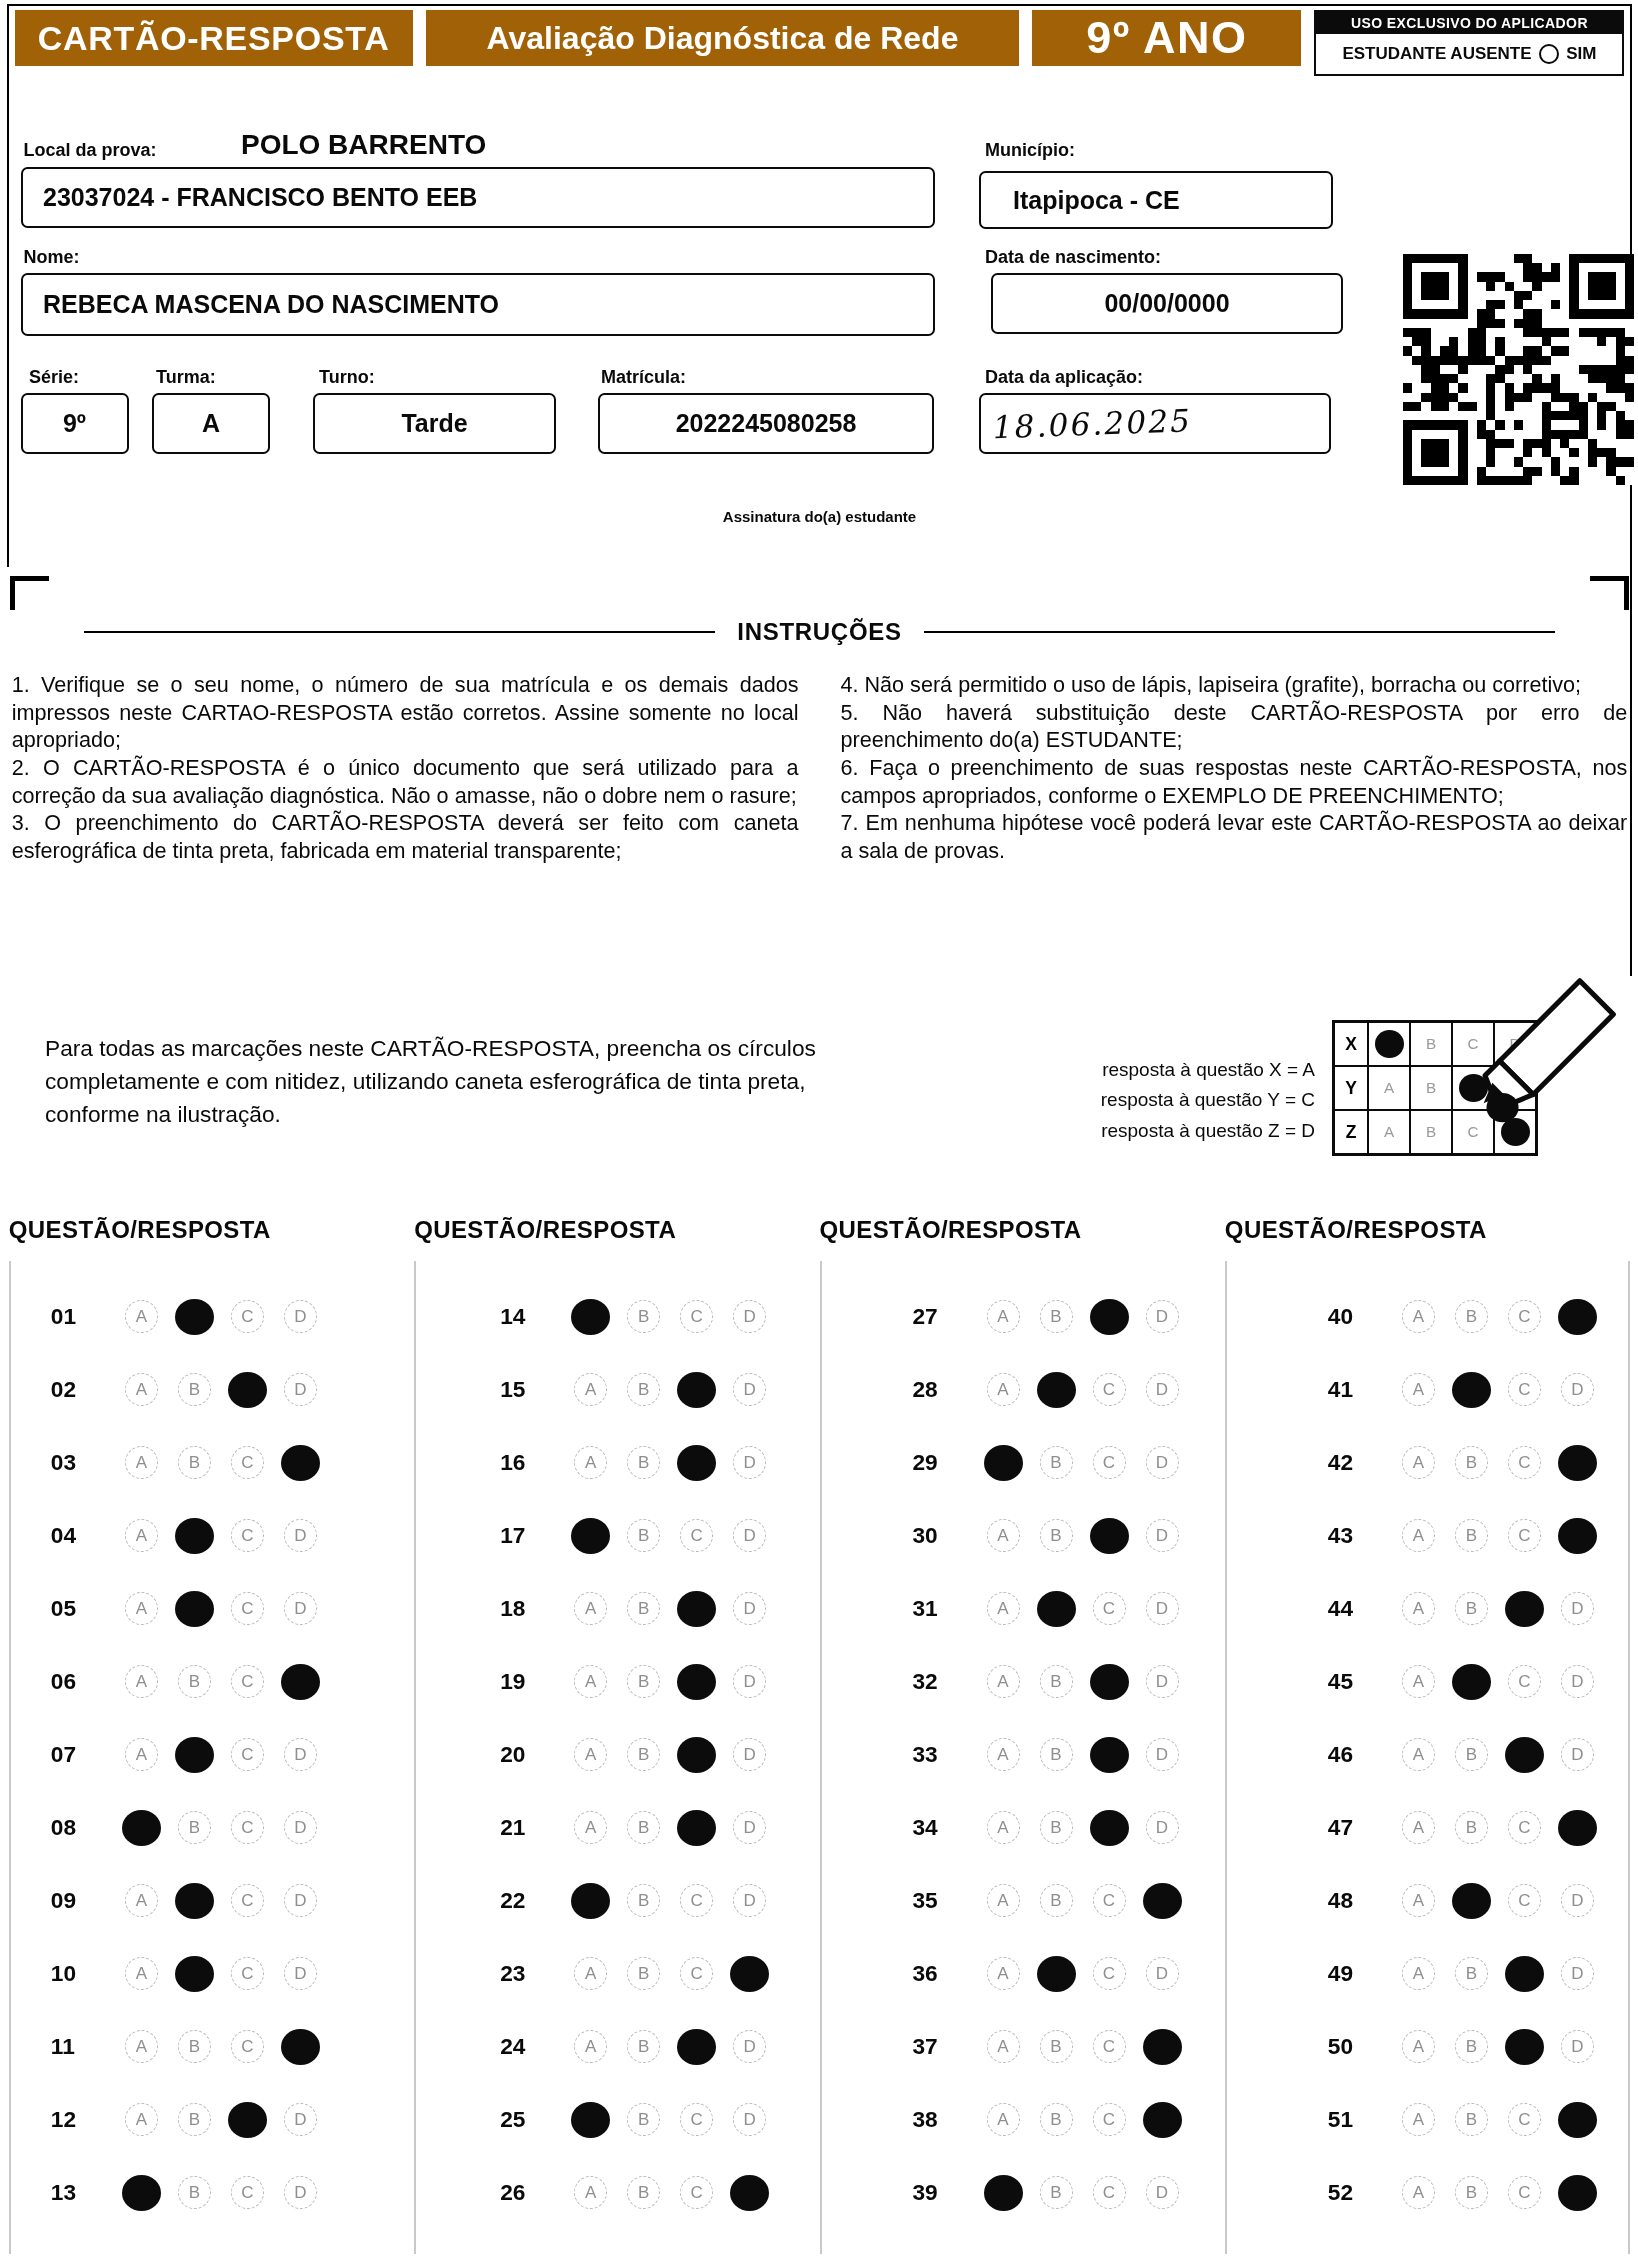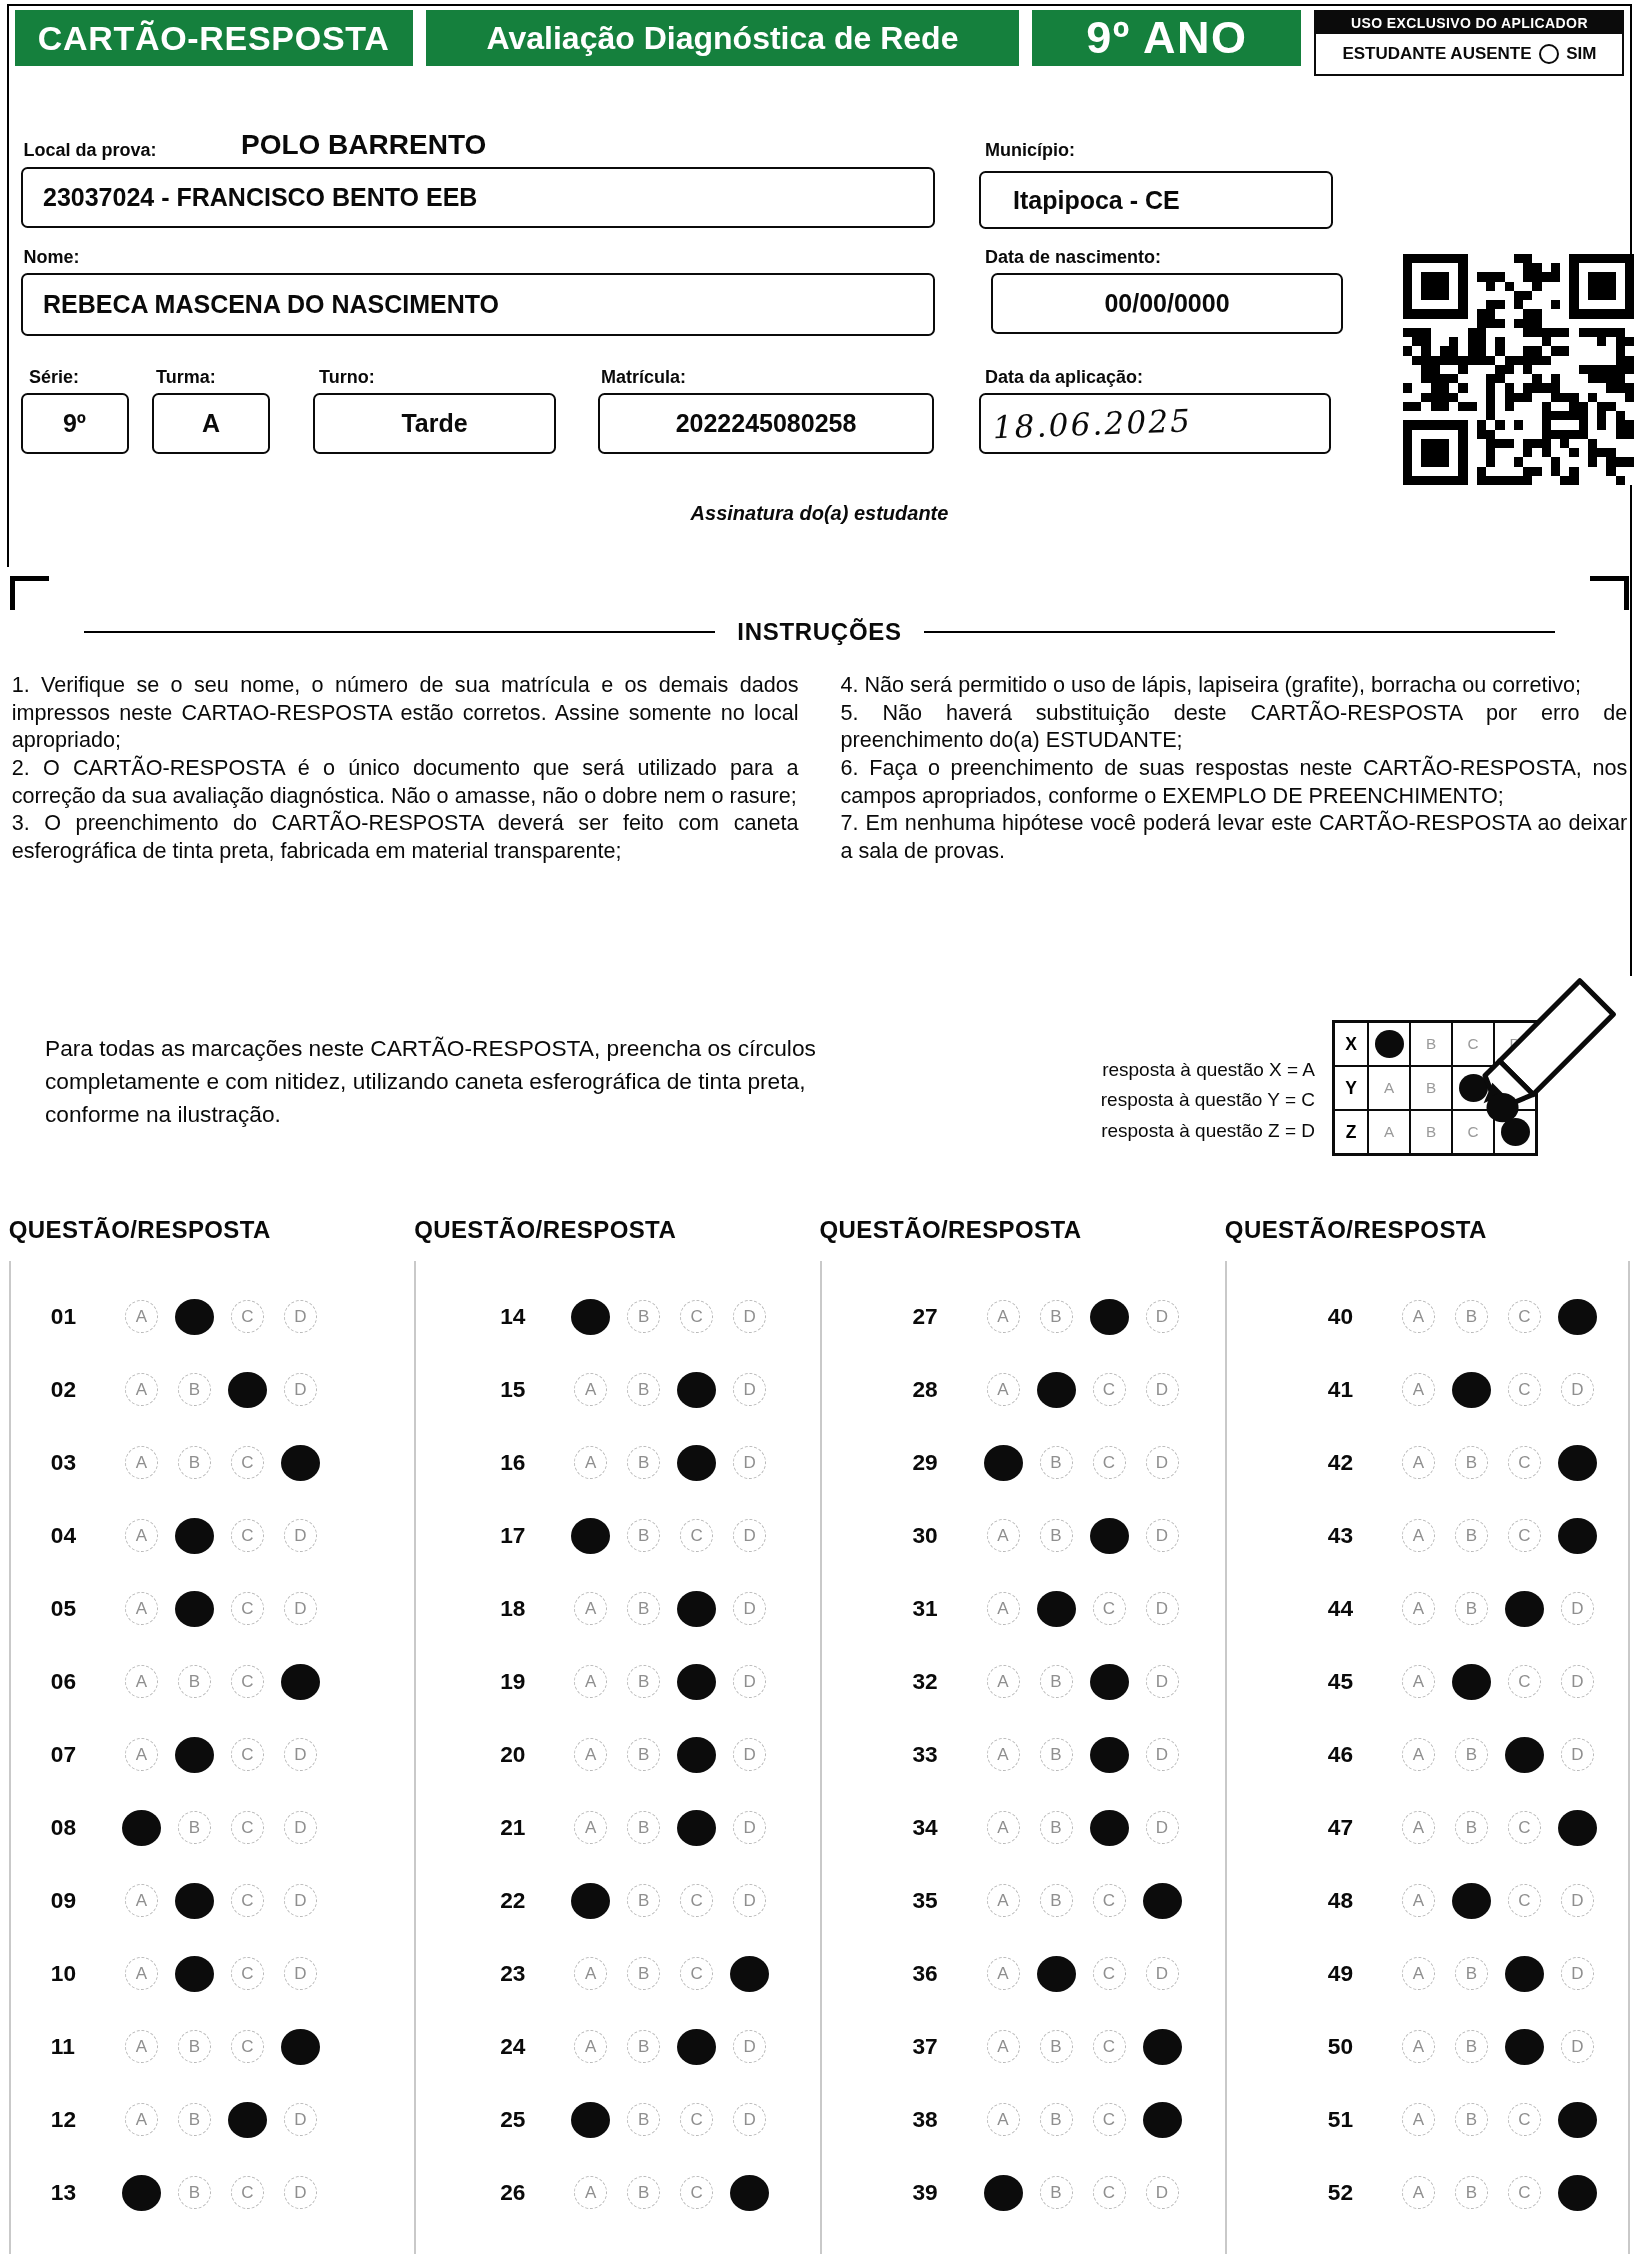--- a/index.html
+++ b/index.html
@@ -9,21 +9,21 @@
 
   
   .edge-top   { position:absolute; top:4.4px; left:7.3px; right:7.3px; border-top:2.9px solid #000; }
   .edge-left  { position:absolute; top:4.4px; left:7.3px; height:563px; border-left:2.9px solid #000; }
   .edge-right { position:absolute; top:4.4px; right:7.3px; height:972px; border-right:2.9px solid #000; }
   .crop-left  { position:absolute; top:576px; left:10.2px;  width:39px; height:34px; border-left:5.8px solid #000; border-top:5.8px solid #000; }
   .crop-right { position:absolute; top:576px; right:10.2px; width:39px; height:34px; border-right:5.8px solid #000; border-top:5.8px solid #000; }
 
   
   .hdr { position:absolute; top:10.2px; left:14.6px; right:14.6px; display:flex; gap:13px; align-items:stretch; }
-  .bar { background:#15803d; color:#fff; display:flex; align-items:center; justify-content:center; font-weight:bold; }
+  .bar { background:#a16207; color:#fff; display:flex; align-items:center; justify-content:center; font-weight:bold; }
   .bar-title { width:398px; height:56px; font-size:34px; letter-spacing:0.7px; }
   .bar-sub   { flex:1; height:56px; font-size:32px; }
   .bar-grade { width:269px; height:56px; font-size:45px; letter-spacing:1.5px; }
   .aplicador { width:310px; height:66px; border:2.9px solid #0b0b0b; display:flex; flex-direction:column; background:#fff; }
   .apl-hdr { background:#0b0b0b; color:#fff; font-size:14px; font-weight:bold; text-align:center; padding:2.9px 0; letter-spacing:0.4px; }
   .apl-row { flex:1; display:flex; align-items:center; justify-content:center; gap:7.3px; font-size:17px; font-weight:bold; }
   .apl-circle { width:20px; height:20px; border:2.2px solid #0b0b0b; border-radius:50%; display:inline-block; }
 
   
   .flabel { position:absolute; font-size:18px; font-weight:bold; }
@@ -33,21 +33,21 @@
   .fbox.center { justify-content:center; }
   .handwrite { font-family:"DejaVu Serif", serif; font-style:italic; font-weight:normal; font-size:31px; letter-spacing:2.2px; transform:rotate(-2deg); padding-left:11.7px; }
 
   .qr { position:absolute; top:254px; left:1403px; width:231px; height:231px; }
   .qr svg { width:100%; height:100%; shape-rendering:crispEdges; }
 
   
   .sig { position:absolute; top:491px; left:0; right:0; text-align:center; }
   .sig-line { display:inline-block; border-bottom:2.9px dotted #222; padding:0 66px 2.9px; }
   .sig-name { display:inline-block; font-family:"DejaVu Serif", serif; font-style:italic; font-size:37px; transform:rotate(-1deg); }
-  .sig-label { font-size:20px; font-weight:bold; margin-top:11px;font-style:italic; }
+  .sig-label { font-size:15px; font-weight:bold; margin-top:17px; }
 
   
   .instr-title { position:absolute; top:618px; left:84px; right:84px; display:flex; align-items:center; gap:22px; }
   .instr-title .line { flex:1; border-top:2.9px solid #000; }
   .instr-title-text { font-size:24px; font-weight:bold; letter-spacing:0.7px; }
   .instr-cols { position:absolute; top:671px; left:11.7px; right:11.7px; display:grid; grid-template-columns:1fr 1fr; column-gap:42px; font-size:21.6px; line-height:1.28; text-align:justify; }
   .instr-item { margin:0; }
 
   
   .note { position:absolute; top:1032px; left:45px; width:855px; font-size:22.7px; line-height:1.45; }

